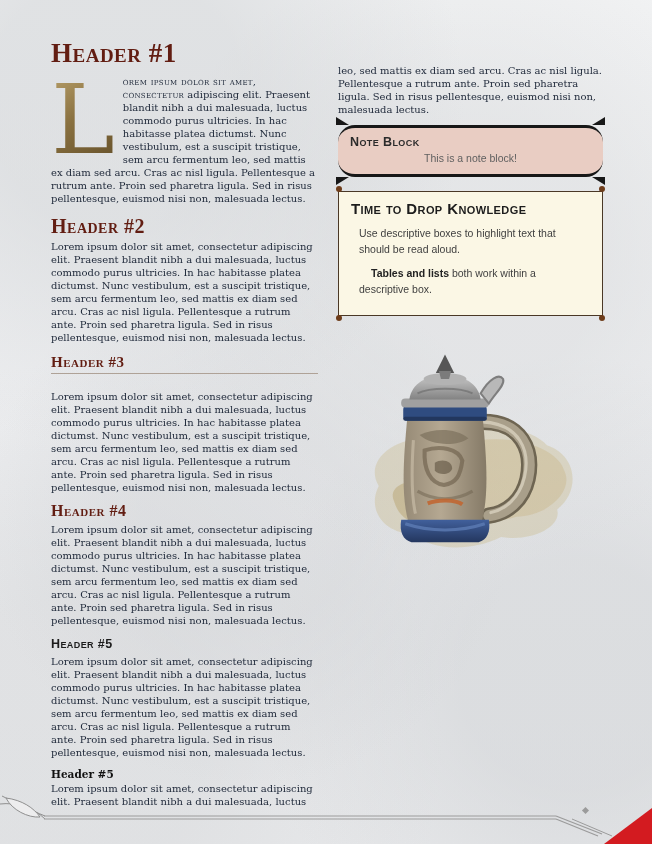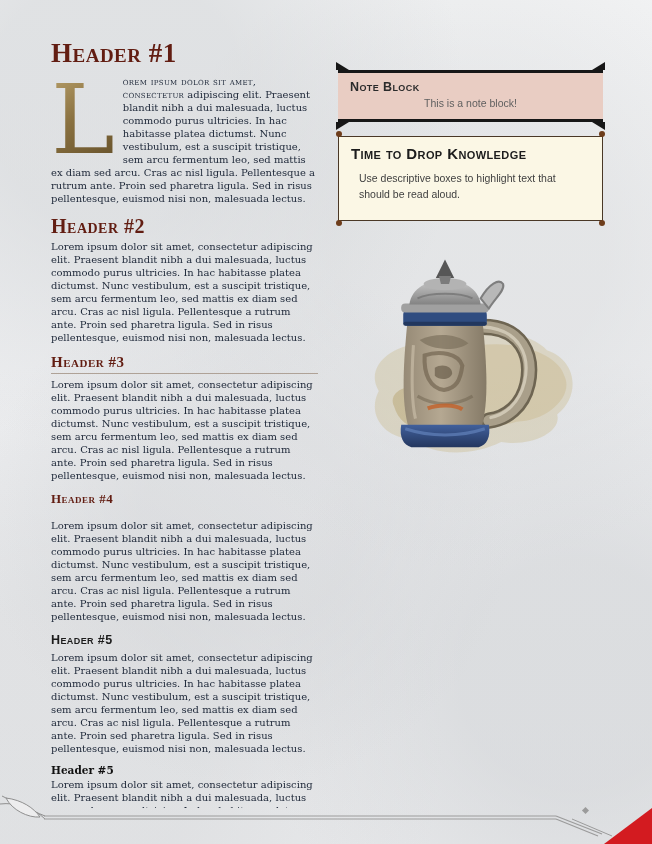--- a/index.html
+++ b/index.html
@@ -18,43 +18,43 @@
   .col-left{left:51px;width:267px;top:38px;height:770px;overflow:hidden;}
   .col-right{left:338px;width:265px;top:64px;}
 
   p.body-text{font-size:10px;line-height:13px;margin:0 0 9px 0;}
 
   h1,h2,h3,h4{font-family:"Liberation Serif", serif;font-variant:small-caps;
     color:#621d12;margin:0;font-weight:bold;letter-spacing:.5px;}
   h1{font-size:27px;line-height:30px;margin-bottom:7px;}
   h2{font-size:20px;line-height:24px;margin-top:2px;margin-bottom:2px;}
   h3{font-size:15px;line-height:18px;border-bottom:1px solid #afa297;
-     padding-bottom:2px;margin-bottom:4px;margin-top:2px;}
-  h4{font-size:13px;line-height:16px;margin-bottom:12px;margin-top:2px;}
+     padding-bottom:2px;margin-bottom:16px;margin-top:2px;}
+  h4{font-size:16px;line-height:16px;margin-bottom:4px;margin-top:2px;}
   .h5caps{font-family:"Liberation Sans", sans-serif;font-variant:small-caps;
      font-weight:bold;color:#1c1c1c;font-size:12.5px;line-height:16px;
      letter-spacing:.4px;margin:2px 0 3px 0;}
   .h6bold{font-family:"DejaVu Serif", serif;font-weight:bold;color:#111;
      font-size:10.5px;line-height:13px;margin:2px 0 1px 0;}
 
   .drop-cap{
     float:left;font-family:"DejaVu Serif", serif;
     font-size:96px;line-height:82px;padding:4px 8px 0 0;
     color:#8a7140;
   }
   @supports (-webkit-background-clip:text){
     .drop-cap{background:linear-gradient(150deg,#b59d68 0%,#8a7140 45%,#64502a 100%);
       -webkit-background-clip:text;background-clip:text;color:transparent;}
   }
   .lead-caps{font-variant:small-caps;letter-spacing:.3px;margin-top:12px;}
 
   
   .note{position:relative;background:#e9cdc3;margin:6px 0 14px 0;
     border-top:3px solid #171717;border-bottom:3px solid #171717;
-    padding:7px 12px 9px 12px;font-family:"Liberation Sans", sans-serif;}
+    padding:7px 12px 9px 12px;font-family:"Liberation Sans", sans-serif;border-radius:17px;}
   .note-title{font-variant:small-caps;font-weight:bold;color:#2b2b2b;
     font-size:12.5px;letter-spacing:.4px;margin:0 0 2px 0;}
   .note-body{font-size:10.5px;color:#5f5f5f;margin:0;line-height:14px;text-align:center;}
   .note-corner{position:absolute;width:13px;height:8px;background:#171717;}
   .note-corner.tl{top:-11px;left:-2px;clip-path:polygon(0 0,0 100%,100% 100%);}
   .note-corner.tr{top:-11px;right:-2px;clip-path:polygon(100% 0,100% 100%,0 100%);}
   .note-corner.bl{bottom:-11px;left:-2px;clip-path:polygon(0 0,100% 0,0 100%);}
   .note-corner.br{bottom:-11px;right:-2px;clip-path:polygon(0 0,100% 0,100% 100%);}
 
   
@@ -99,20 +99,21 @@
 
     <div class="h5caps">Header #5</div>
     <p class="body-text">Lorem ipsum dolor sit amet, consectetur adipiscing elit. Praesent blandit nibh a dui malesuada, luctus commodo purus ultricies. In hac habitasse platea dictumst. Nunc vestibulum, est a suscipit tristique, sem arcu fermentum leo, sed mattis ex diam sed arcu. Cras ac nisl ligula. Pellentesque a rutrum ante. Proin sed pharetra ligula. Sed in risus pellentesque, euismod nisi non, malesuada lectus.</p>
 
     <div class="h6bold">Header #5</div>
     <p class="body-text">Lorem ipsum dolor sit amet, consectetur adipiscing elit. Praesent blandit nibh a dui malesuada, luctus commodo purus ultricies. In hac habitasse platea dictumst. Nunc vestibulum, est a suscipit tristique, sem arcu fermentum</p>
   </div>
 
   <div class="col col-right">
 
+    <p class="body-text">leo, sed mattis ex diam sed arcu. Cras ac nisl ligula. Pellentesque a rutrum ante. Proin sed pharetra ligula. Sed in risus pellentesque, euismod nisi non, malesuada lectus.</p>
 
     <div class="note">
       <span class="note-corner tl"></span>
       <span class="note-corner tr"></span>
       <span class="note-corner bl"></span>
       <span class="note-corner br"></span>
       <div class="note-title">Note Block</div>
       <p class="note-body">This is a note block!</p>
     </div>
 
@@ -120,20 +121,21 @@
       <span class="stub l t"></span>
       <span class="stub r t"></span>
       <span class="stub l b"></span>
       <span class="stub r b"></span>
       <span class="dot tl"></span>
       <span class="dot tr"></span>
       <span class="dot bl"></span>
       <span class="dot br"></span>
       <div class="descbox-title">Time to Drop Knowledge</div>
       <p>Use descriptive boxes to highlight text that should be read aloud.</p>
+      <p class="indent"><span class="bold-lead">Tables and lists</span><span> both work within a descriptive box.</span></p>
     </div>
 
     
     <svg class="illustration" viewBox="0 0 260 210" xmlns="http://www.w3.org/2000/svg">
       <defs>
         <linearGradient id="bodyGrad" x1="0" y1="0" x2="1" y2="0">
           <stop offset="0" stop-color="#968a76"></stop>
           <stop offset="0.45" stop-color="#b5a892"></stop>
           <stop offset="1" stop-color="#857a67"></stop>
         </linearGradient>

